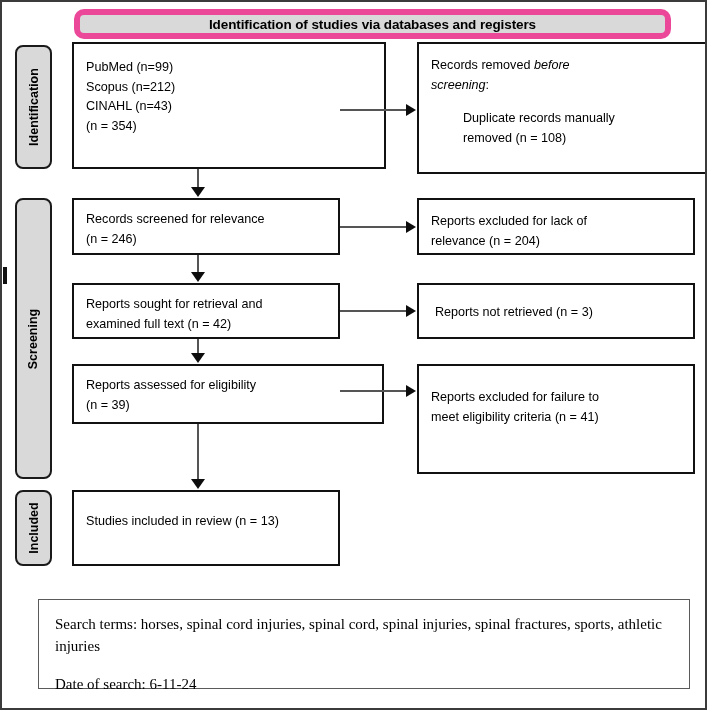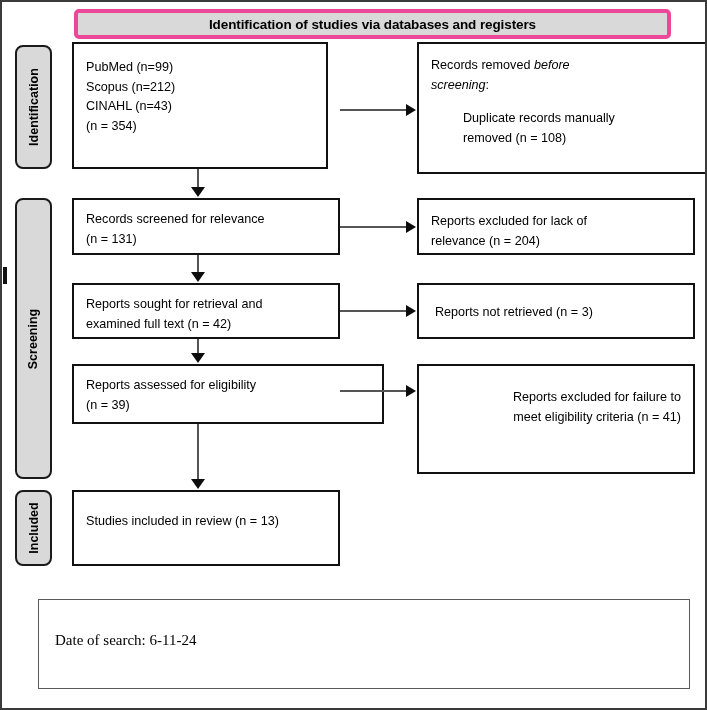--- a/index.html
+++ b/index.html
@@ -19,22 +19,22 @@
   }
 
   
   .banner {
     position: absolute;
     left: 72px;
     top: 7px;
     width: 597px;
     height: 30px;
     background: #d9d9d9;
-    border: 4px solid #ec4899;
-    border-radius: 5px;
+    border: 6px solid #ec4899;
+    border-radius: 10px;
     box-sizing: border-box;
     display: flex;
     align-items: center;
     justify-content: center;
     font-size: 13.5px;
     font-weight: bold;
     color: #000;
     letter-spacing: -0.1px;
   }
 
@@ -69,34 +69,34 @@
     box-sizing: border-box;
     padding: 10px 12px;
     font-size: 12.6px;
     line-height: 1.55;
     color: #000;
   }
   .box p { margin: 0; }
   .box p.gap { margin-top: 14px; }
   .box i { font-style: italic; }
 
-  #box-identified   { left: 70px;  top: 40px;  width: 256px; height: 127px; }
+  #box-identified   { left: 70px;  top: 40px;  width: 314px; height: 127px; }
   #box-removed      { left: 415px; top: 40px;  width: 308px; height: 132px; }
   #box-screened     { left: 70px;  top: 196px; width: 268px; height: 57px; }
   #box-excluded-rel { left: 415px; top: 196px; width: 278px; height: 57px; }
   #box-sought       { left: 70px;  top: 281px; width: 268px; height: 56px; }
   #box-notretrieved { left: 415px; top: 281px; width: 278px; height: 56px; padding-left: 16px; }
   #box-assessed     { left: 70px;  top: 362px; width: 312px; height: 60px; }
   #box-excluded-el  { left: 415px; top: 362px; width: 278px; height: 110px; }
   #box-included     { left: 70px;  top: 488px; width: 268px; height: 76px; }
 
   #box-identified  { padding-top: 14px; }
   #box-removed     { padding-top: 12px; }
   #box-included    { padding-top: 20px; }
-  #box-excluded-el { padding-top: 22px; text-align: right; }
+  #box-excluded-el { padding-top: 22px; }
   #box-notretrieved{ padding-top: 18px; }
   #box-excluded-rel{ padding-top: 12px; }
   #box-sought      { }
 
   .indent { padding-left: 32px; }
 
   
   .vline {
     position: absolute;
     width: 2px;
@@ -197,21 +197,21 @@
 
   <div class="box" id="box-removed">
     <p><span>Records removed </span><i>before</i></p>
     <p><i>screening</i><span>:</span></p>
     <p class="gap indent">Duplicate records manually</p>
     <p class="indent">removed (n = 108)</p>
   </div>
 
   <div class="box" id="box-screened">
     <p>Records screened for relevance</p>
-    <p>(n = 131)</p>
+    <p>(n = 246)</p>
   </div>
 
   <div class="box" id="box-excluded-rel">
     <p>Reports excluded for lack of</p>
     <p>relevance (n = 204)</p>
   </div>
 
   <div class="box" id="box-sought">
     <p>Reports sought for retrieval and</p>
     <p>examined full text (n = 42)</p>
@@ -249,16 +249,17 @@
   <div class="hline" id="h2"></div>
   <div class="arrow-right" id="ah2"></div>
   <div class="hline" id="h3"></div>
   <div class="arrow-right" id="ah3"></div>
   <div class="hline" id="h4"></div>
   <div class="arrow-right" id="ah4"></div>
 
   <div id="edge-tick"></div>
 
   <div id="footer">
+    <p>Search terms: horses, spinal cord injuries, spinal cord, spinal injuries, spinal fractures, sports, athletic injuries</p>
     <p class="gap">Date of search: 6-11-24</p>
   </div>
 
 </div>
 
 </body></html>

